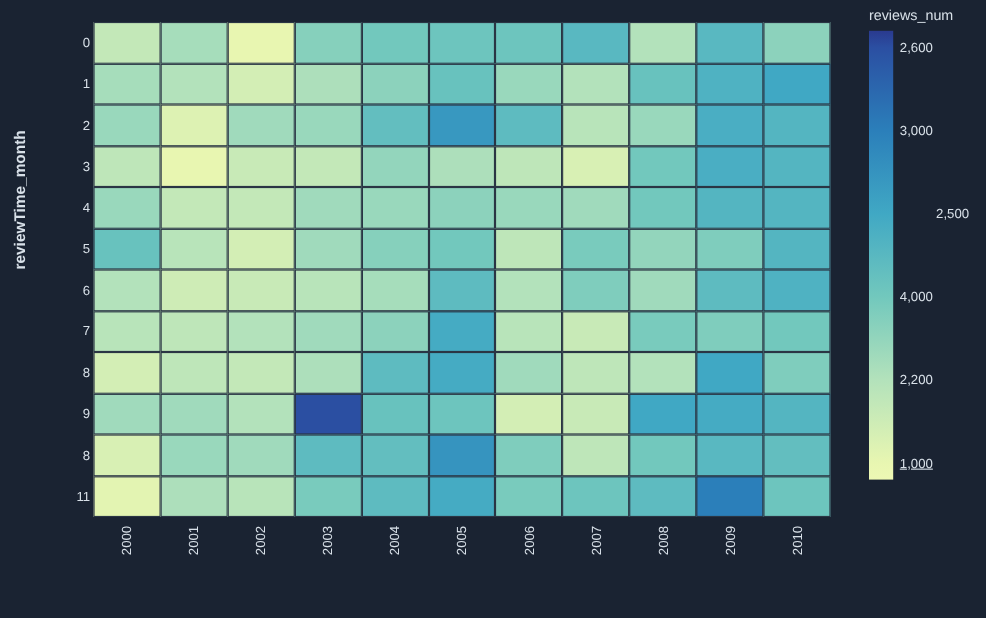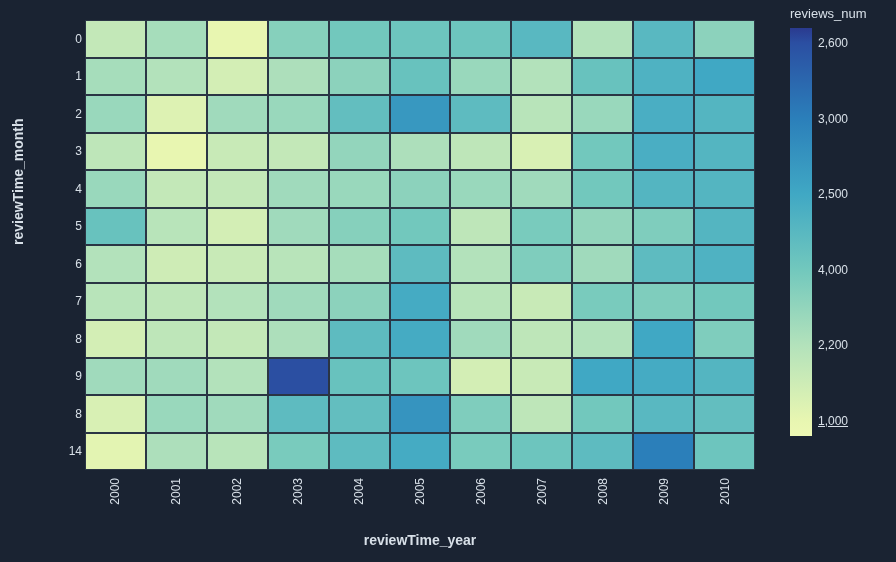--- a/index.html
+++ b/index.html
@@ -20,21 +20,20 @@
   .cbar-ticks{position:absolute;left:818px;top:28px;height:408px;}
   .cbar-tick{position:absolute;left:0;transform:translateY(-50%);font-size:12px;}
   .cbar-title{position:absolute;left:790px;top:6px;font-size:13px;}
 </style>
 </head>
 <body>
 
 <div class="chart-wrap">
 
   <div class="y-label">reviewTime_month</div>
-  <div class="x-label">reviewTime_year</div>
   <div class="cbar-title">reviews_num</div>
 
   <div class="plot-area">
     <div class="heat-grid" id="heat-grid" style="grid-template-columns: repeat(11, 1fr); grid-template-rows: repeat(12, 1fr);">
         <div class="cell" style="background: rgb(195, 232, 184);"></div>
         <div class="cell" style="background: rgb(166, 221, 187);"></div>
         <div class="cell" style="background: rgb(232, 246, 177);"></div>
         <div class="cell" style="background: rgb(134, 208, 188);"></div>
         <div class="cell" style="background: rgb(114, 200, 189);"></div>
         <div class="cell" style="background: rgb(109, 197, 190);"></div>
@@ -172,21 +171,21 @@
       <div class="y-tick" style="top: 12.5%;">1</div>
       <div class="y-tick" style="top: 20.8333%;">2</div>
       <div class="y-tick" style="top: 29.1667%;">3</div>
       <div class="y-tick" style="top: 37.5%;">4</div>
       <div class="y-tick" style="top: 45.8333%;">5</div>
       <div class="y-tick" style="top: 54.1667%;">6</div>
       <div class="y-tick" style="top: 62.5%;">7</div>
       <div class="y-tick" style="top: 70.8333%;">8</div>
       <div class="y-tick" style="top: 79.1667%;">9</div>
       <div class="y-tick" style="top: 87.5%;">8</div>
-      <div class="y-tick" style="top: 95.8333%;">14</div>
+      <div class="y-tick" style="top: 95.8333%;">11</div>
     </div>
   <div class="x-ticks" id="x-ticks">
       <div class="x-tick" style="left: 4.54545%;">2000</div>
       <div class="x-tick" style="left: 13.6364%;">2001</div>
       <div class="x-tick" style="left: 22.7273%;">2002</div>
       <div class="x-tick" style="left: 31.8182%;">2003</div>
       <div class="x-tick" style="left: 40.9091%;">2004</div>
       <div class="x-tick" style="left: 50%;">2005</div>
       <div class="x-tick" style="left: 59.0909%;">2006</div>
       <div class="x-tick" style="left: 68.1818%;">2007</div>
@@ -194,19 +193,19 @@
       <div class="x-tick" style="left: 86.3636%;">2009</div>
       <div class="x-tick" style="left: 95.4545%;">2010</div>
     </div>
 
   <div class="cbar">
     <div class="cbar-grad" id="cbar-grad" style="background: linear-gradient(rgb(42, 58, 143) 0%, rgb(43, 79, 162) 3.7%, rgb(43, 127, 186) 22.2%, rgb(64, 168, 196) 40.7%, rgb(114, 200, 189) 59.3%, rgb(179, 226, 187) 77.8%, rgb(232, 246, 177) 96.3%, rgb(237, 248, 180) 100%);"></div>
   </div>
   <div class="cbar-ticks" id="cbar-ticks">
       <div class="cbar-tick" style="top: 3.7037%;">2,600</div>
       <div class="cbar-tick" style="top: 22.2222%;">3,000</div>
-      <div class="cbar-tick" style="top: 40.7407%;">2,500</div>
+      <div class="cbar-tick" style="top: 40.7407%; margin-left: 33px;">2,500</div>
       <div class="cbar-tick" style="top: 59.2593%;">4,000</div>
       <div class="cbar-tick" style="top: 77.7778%;">2,200</div>
       <div class="cbar-tick" style="top: 96.2963%; text-decoration: underline;">1,000</div>
     </div>
 
 </div>
 
 </body></html>

